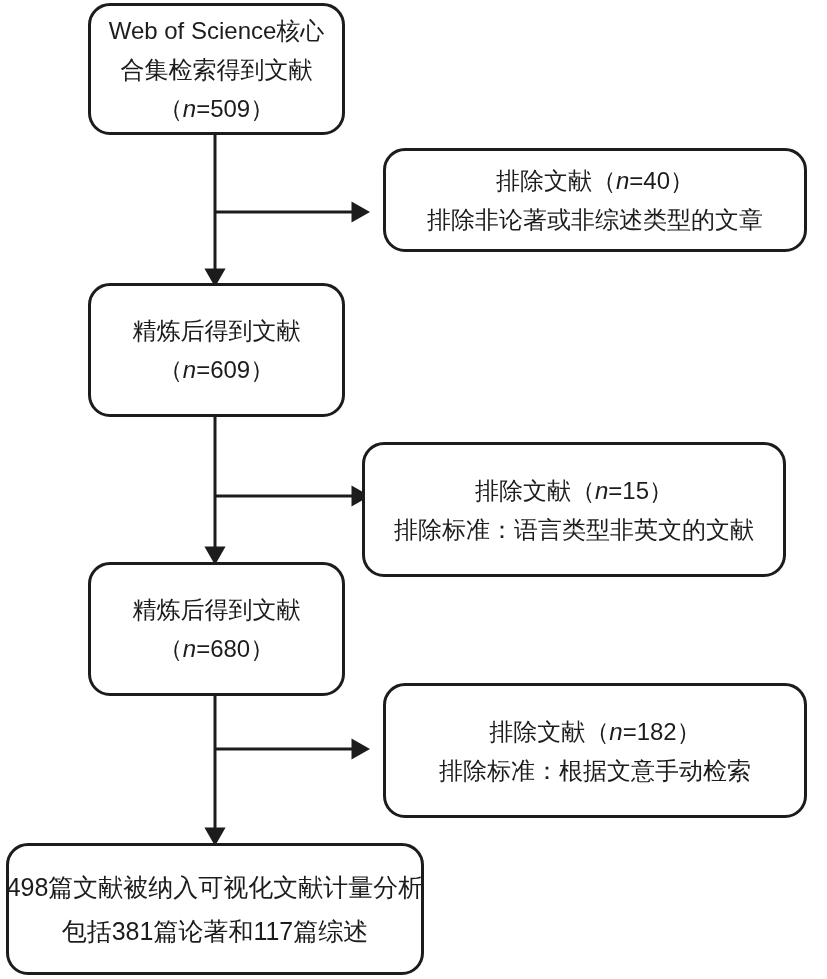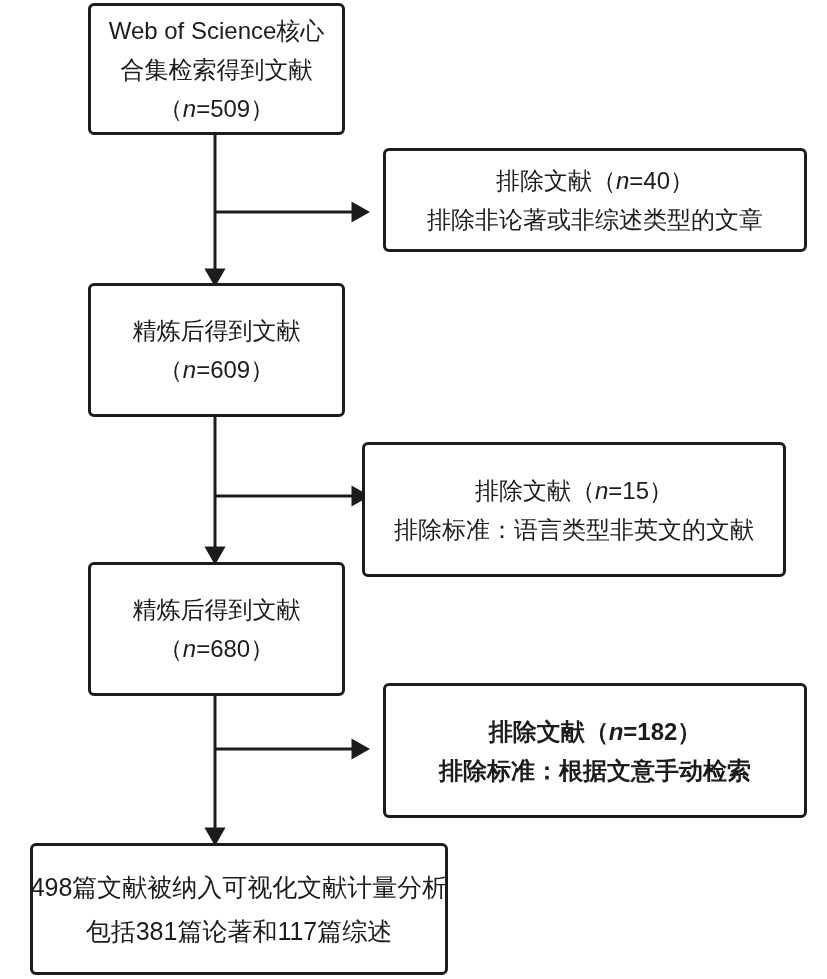--- a/index.html
+++ b/index.html
@@ -19,21 +19,21 @@
     position: absolute;
     left: 0;
     top: 0;
     z-index: 1;
     pointer-events: none;
   }
   .box {
     position: absolute;
     box-sizing: border-box;
     border: 3px solid #1c1c1c;
-    border-radius: 6px;
+    border-radius: 22px;
     background: #ffffff;
     z-index: 2;
     display: flex;
     flex-direction: column;
     justify-content: center;
     align-items: center;
     text-align: center;
     color: #1c1c1c;
     font-size: 24px;
     line-height: 39px;
@@ -96,23 +96,23 @@
   <div class="box" style="left:362px; top:442px; width:424px; height:135px;">
     <div class="line"><span>排除文献</span><span>（</span><span class="nvar">n</span><span>=15）</span></div>
     <div class="line">排除标准：语言类型非英文的文献</div>
   </div>
 
   <div class="box" style="left:88px; top:562px; width:257px; height:134px;">
     <div class="line">精炼后得到文献</div>
     <div class="line"><span>（</span><span class="nvar">n</span><span>=680）</span></div>
   </div>
 
-  <div class="box" style="left:383px; top:683px; width:424px; height:135px;font-weight:bold;">
+  <div class="box" style="left:383px; top:683px; width:424px; height:135px;">
     <div class="line"><span>排除文献</span><span>（</span><span class="nvar">n</span><span>=182）</span></div>
     <div class="line">排除标准：根据文意手动检索</div>
   </div>
 
-  <div class="box final-box" style="left:6px; top:843px; width:418px; height:132px;margin-left:24px;">
+  <div class="box final-box" style="left:6px; top:843px; width:418px; height:132px;">
     <div class="line">498篇文献被纳入可视化文献计量分析</div>
     <div class="line">包括381篇论著和117篇综述</div>
   </div>
 
 </div>
 
 </body></html>

